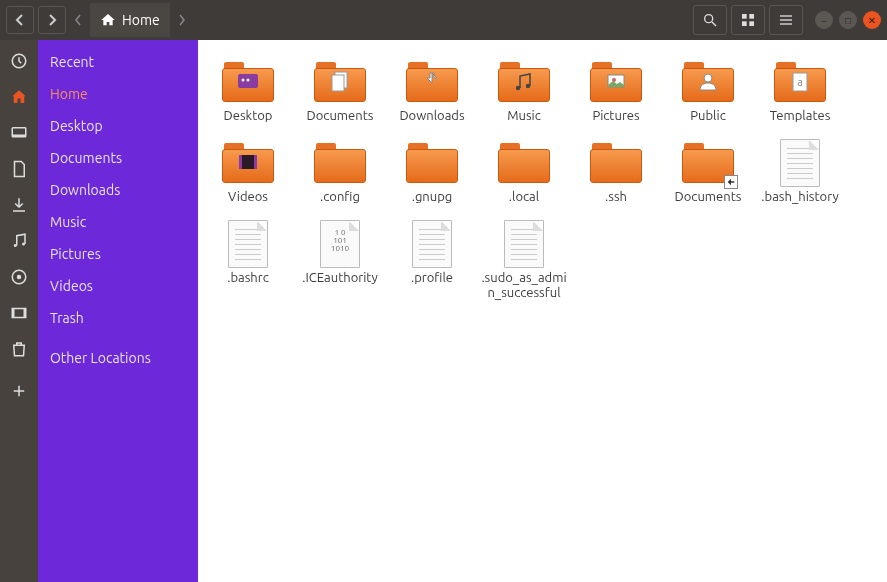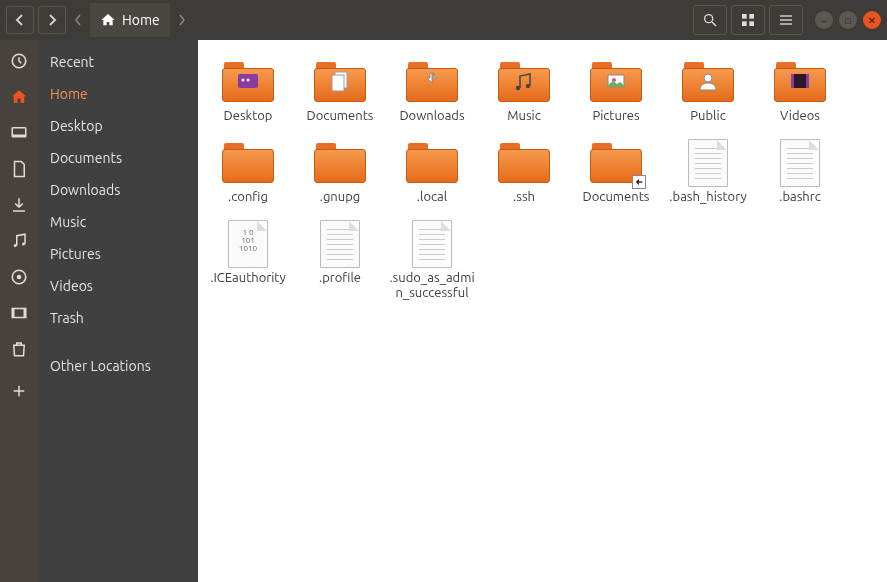--- a/index.html
+++ b/index.html
@@ -51,21 +51,21 @@
 }
 .activity-icon {
   width: 22px; height: 22px; display: flex;
   align-items: center; justify-content: center;
   color: #ddd; cursor: pointer;
 }
 .activity-icon.active { color: #e95420; }
 .activity-icon svg { width: 18px; height: 18px; fill: currentColor; }
 
 .sidebar {
-  width: 160px; background: #404040;
+  width: 160px; background: #6d28d9;
   padding-top: 6px;
 }
 .sidebar-item {
   height: 32px; display: flex; align-items: center;
   padding: 0 12px; color: #e6e3e0; font-size: 14px;
   cursor: pointer;
 }
 .sidebar-item.active { color: #f68e5f; }
 
 .content {
@@ -278,21 +278,21 @@
       </div>
       <div class="sidebar-item">
         <span>Pictures</span>
       </div>
       <div class="sidebar-item">
         <span>Videos</span>
       </div>
       <div class="sidebar-item">
         <span>Trash</span>
       </div>
-      <div class="sidebar-item" style="margin-top: 16px;">
+      <div class="sidebar-item" style="margin-top: 8px;">
         <span>Other Locations</span>
       </div>
     </div>
 
   <div class="content" id="content">
       <div class="item">
         <div class="icon-box">
           <div class="folder">
             <div class="tab"></div>
             <div class="body"></div>
@@ -367,20 +367,34 @@
             <div class="tab"></div>
             <div class="body"></div>
           </div>
           <div class="overlay">
             <svg viewBox="0 0 28 28">
               <use href="#ov-public"></use>
             </svg>
           </div>
         </div>
         <div class="label">Public</div>
+      </div>
+      <div class="item">
+        <div class="icon-box">
+          <div class="folder">
+            <div class="tab"></div>
+            <div class="body"></div>
+          </div>
+          <div class="overlay">
+            <svg viewBox="0 0 28 28">
+              <use href="#ov-templates"></use>
+            </svg>
+          </div>
+        </div>
+        <div class="label">Templates</div>
       </div>
       <div class="item">
         <div class="icon-box">
           <div class="folder">
             <div class="tab"></div>
             <div class="body"></div>
           </div>
           <div class="overlay">
             <svg viewBox="0 0 28 28">
               <use href="#ov-videos"></use>

